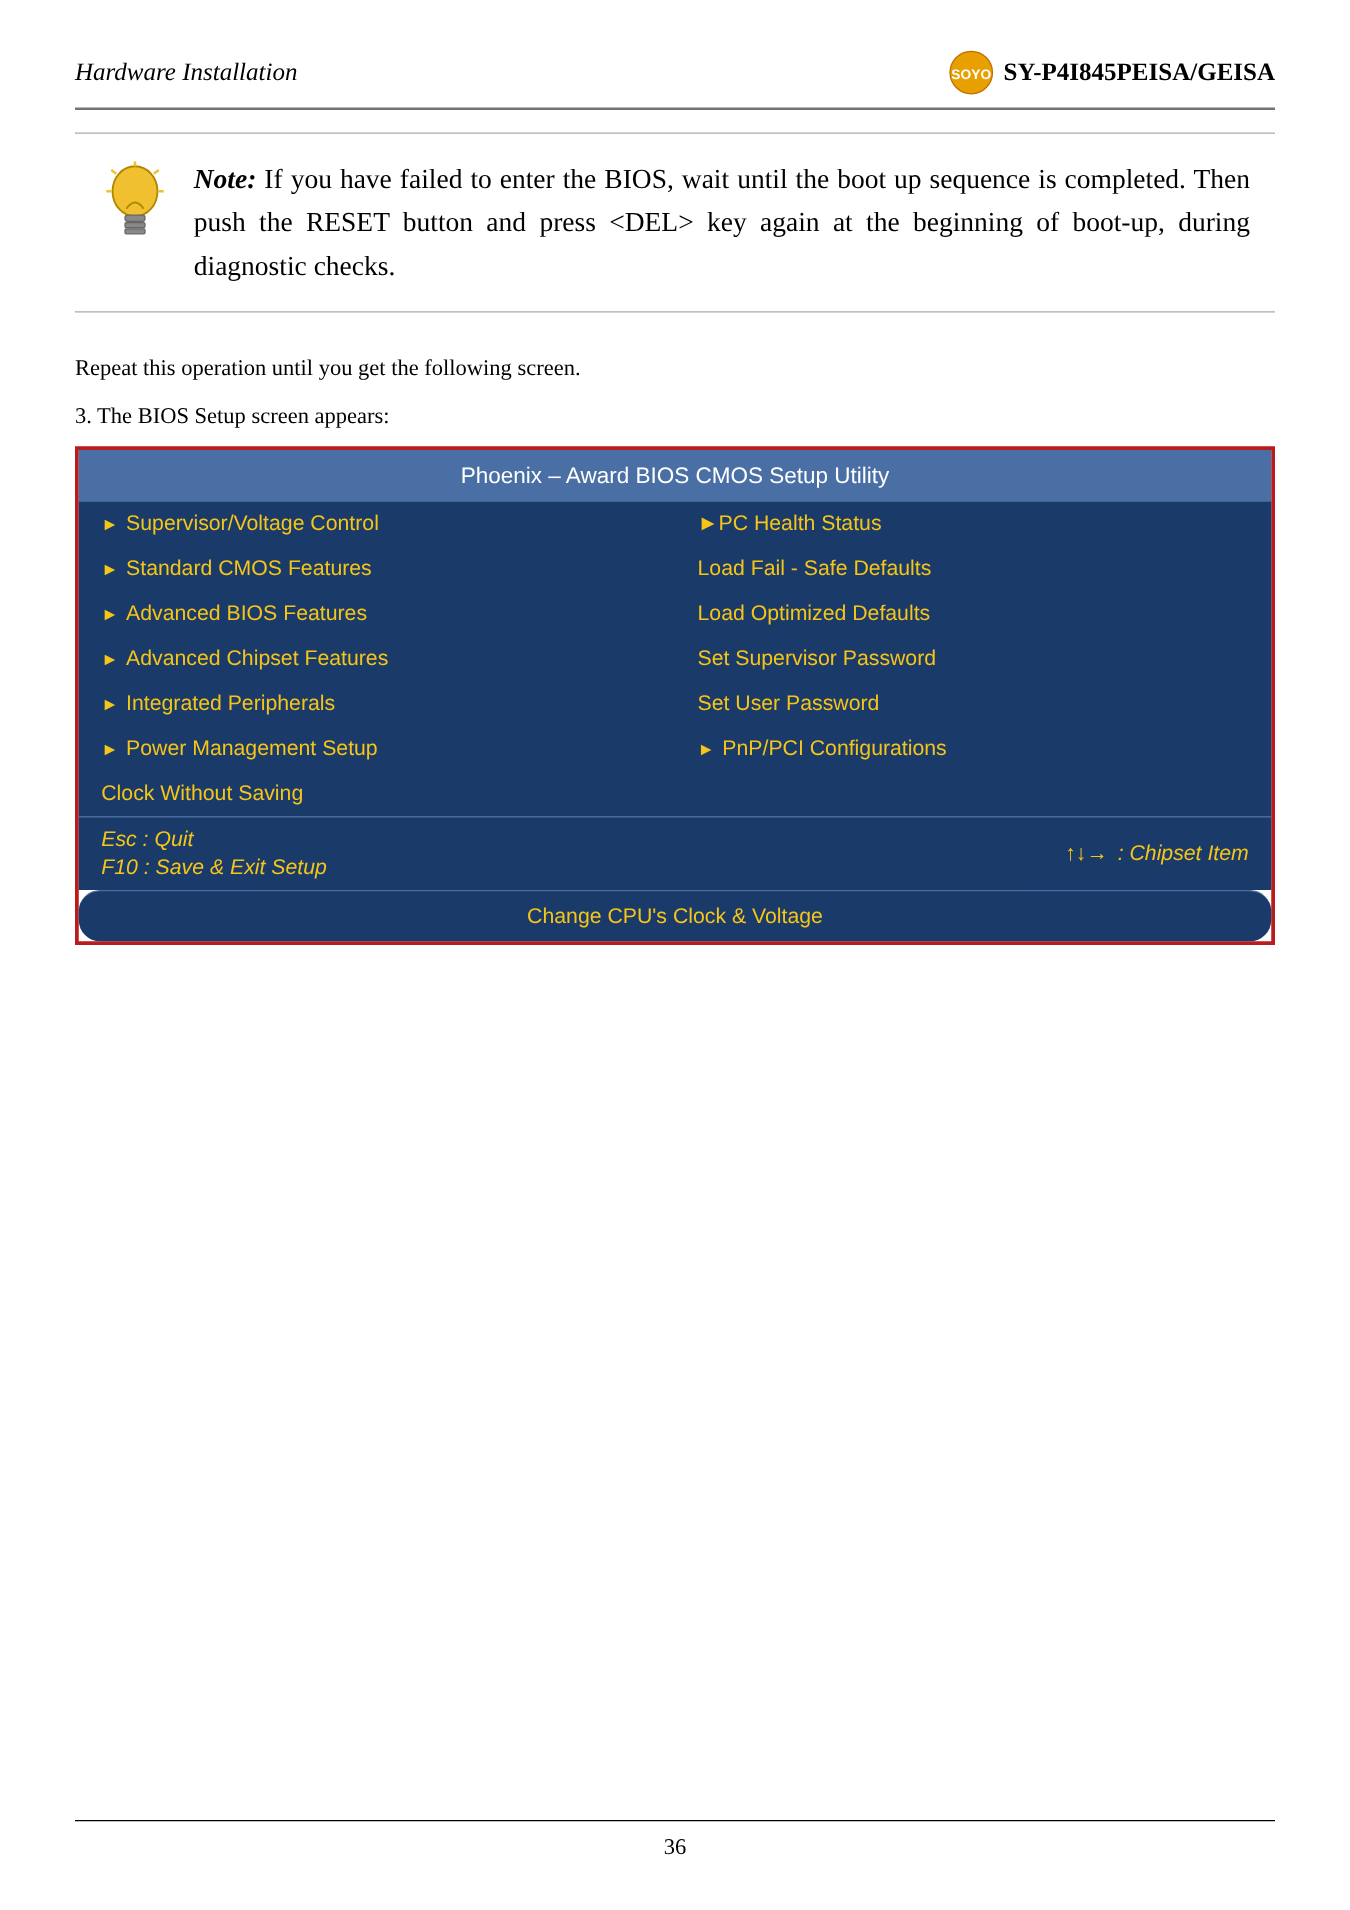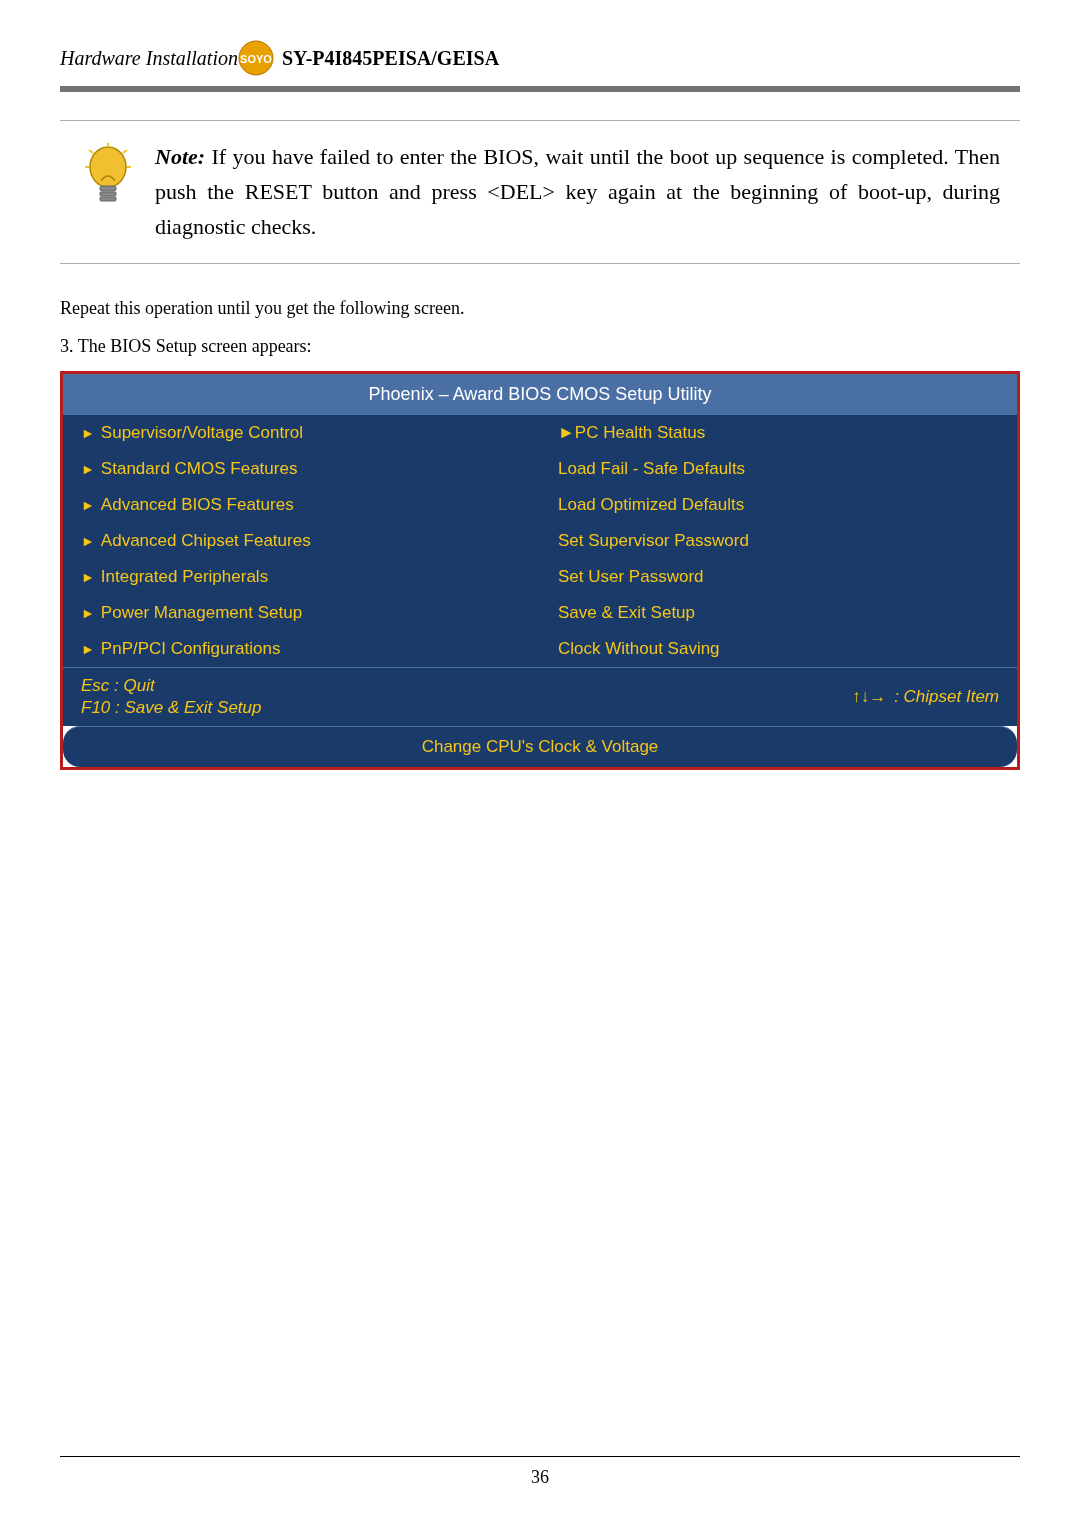--- a/index.html
+++ b/index.html
@@ -9,25 +9,25 @@
       background: #fff;
       font-family: Georgia, 'Times New Roman', serif;
       font-size: 18px;
       color: #000;
       padding: 40px 60px;
     }
 
     
     .header {
       display: flex;
-      justify-content: flex-start;
-      align-items: center;
-      border-bottom: 6px solid #737373;
+      justify-content: space-between;
+      align-items: center;
+      border-bottom: 2px solid #737373;
       padding-bottom: 10px;
-      margin-bottom: 28px;
+      margin-bottom: 18px;
     }
     .header-left {
       font-style: italic;
       font-size: 20px;
     }
     .header-right {
       display: flex;
       align-items: center;
       gap: 8px;
       font-weight: bold;
@@ -242,23 +242,20 @@
       <span>Integrated Peripherals</span>
     </div>
     <div class="bios-cell-right">
       <span>Set User Password</span>
     </div>
 
     <div class="bios-cell">
       <span class="arrow">►</span>
       <span>Power Management Setup</span>
     </div>
-    <div class="bios-cell-right">
-      <span>Save &amp; Exit Setup</span>
-    </div>
 
     <div class="bios-cell">
       <span class="arrow">►</span>
       <span>PnP/PCI Configurations</span>
     </div>
     <div class="bios-cell-right">
       <span>Clock Without Saving</span>
     </div>
 
   </div>

